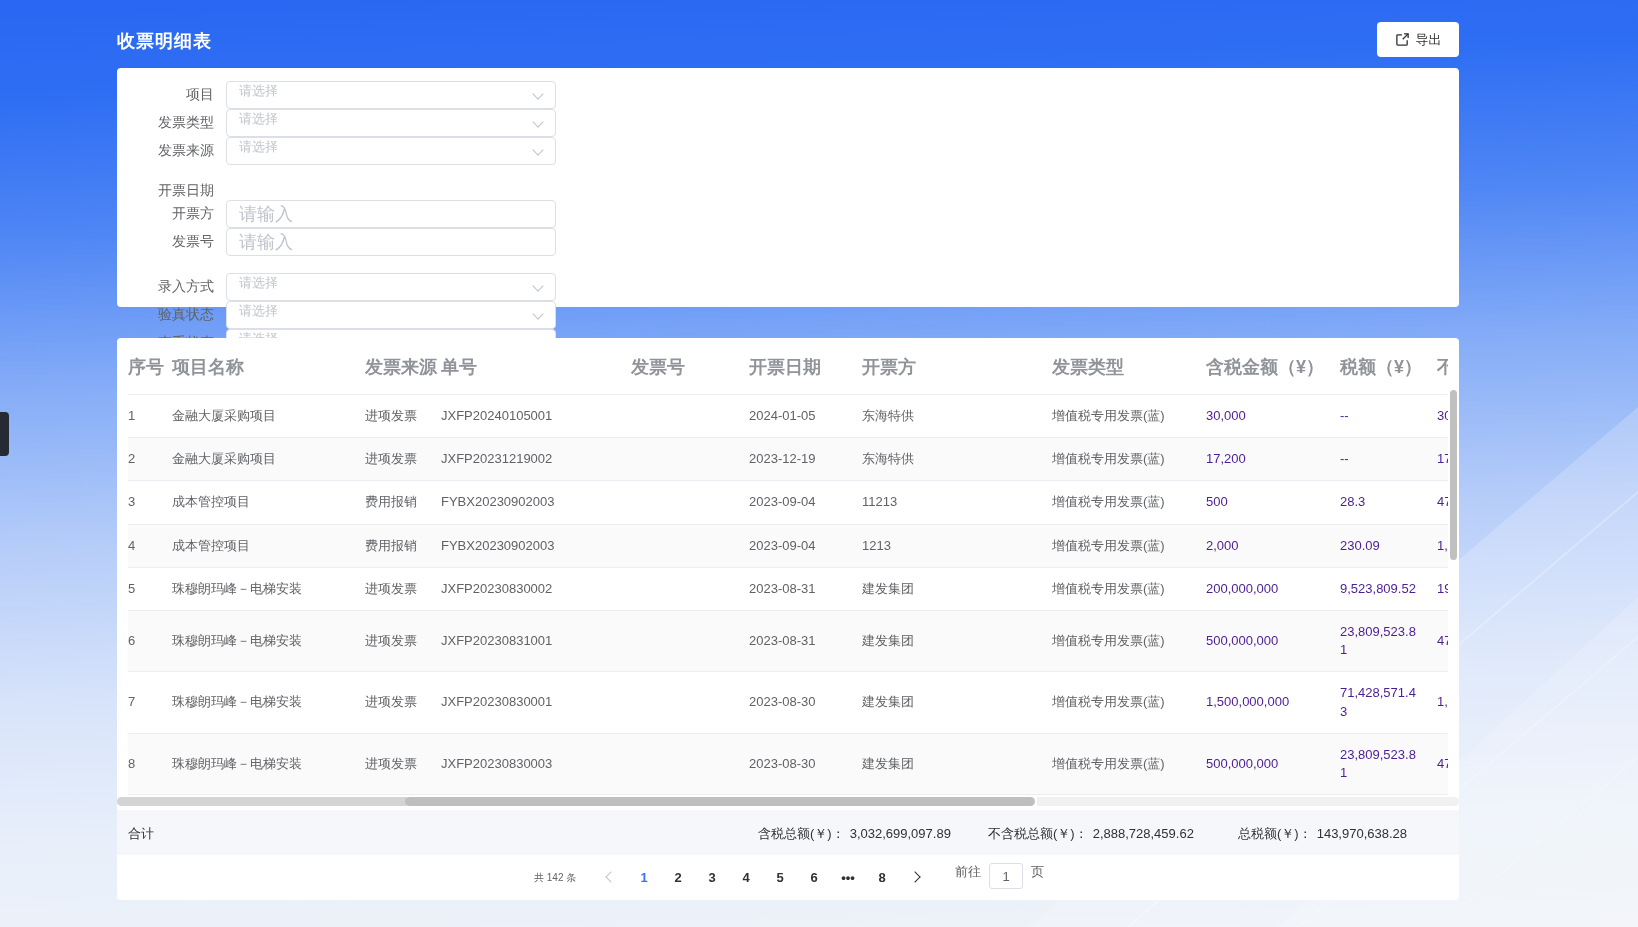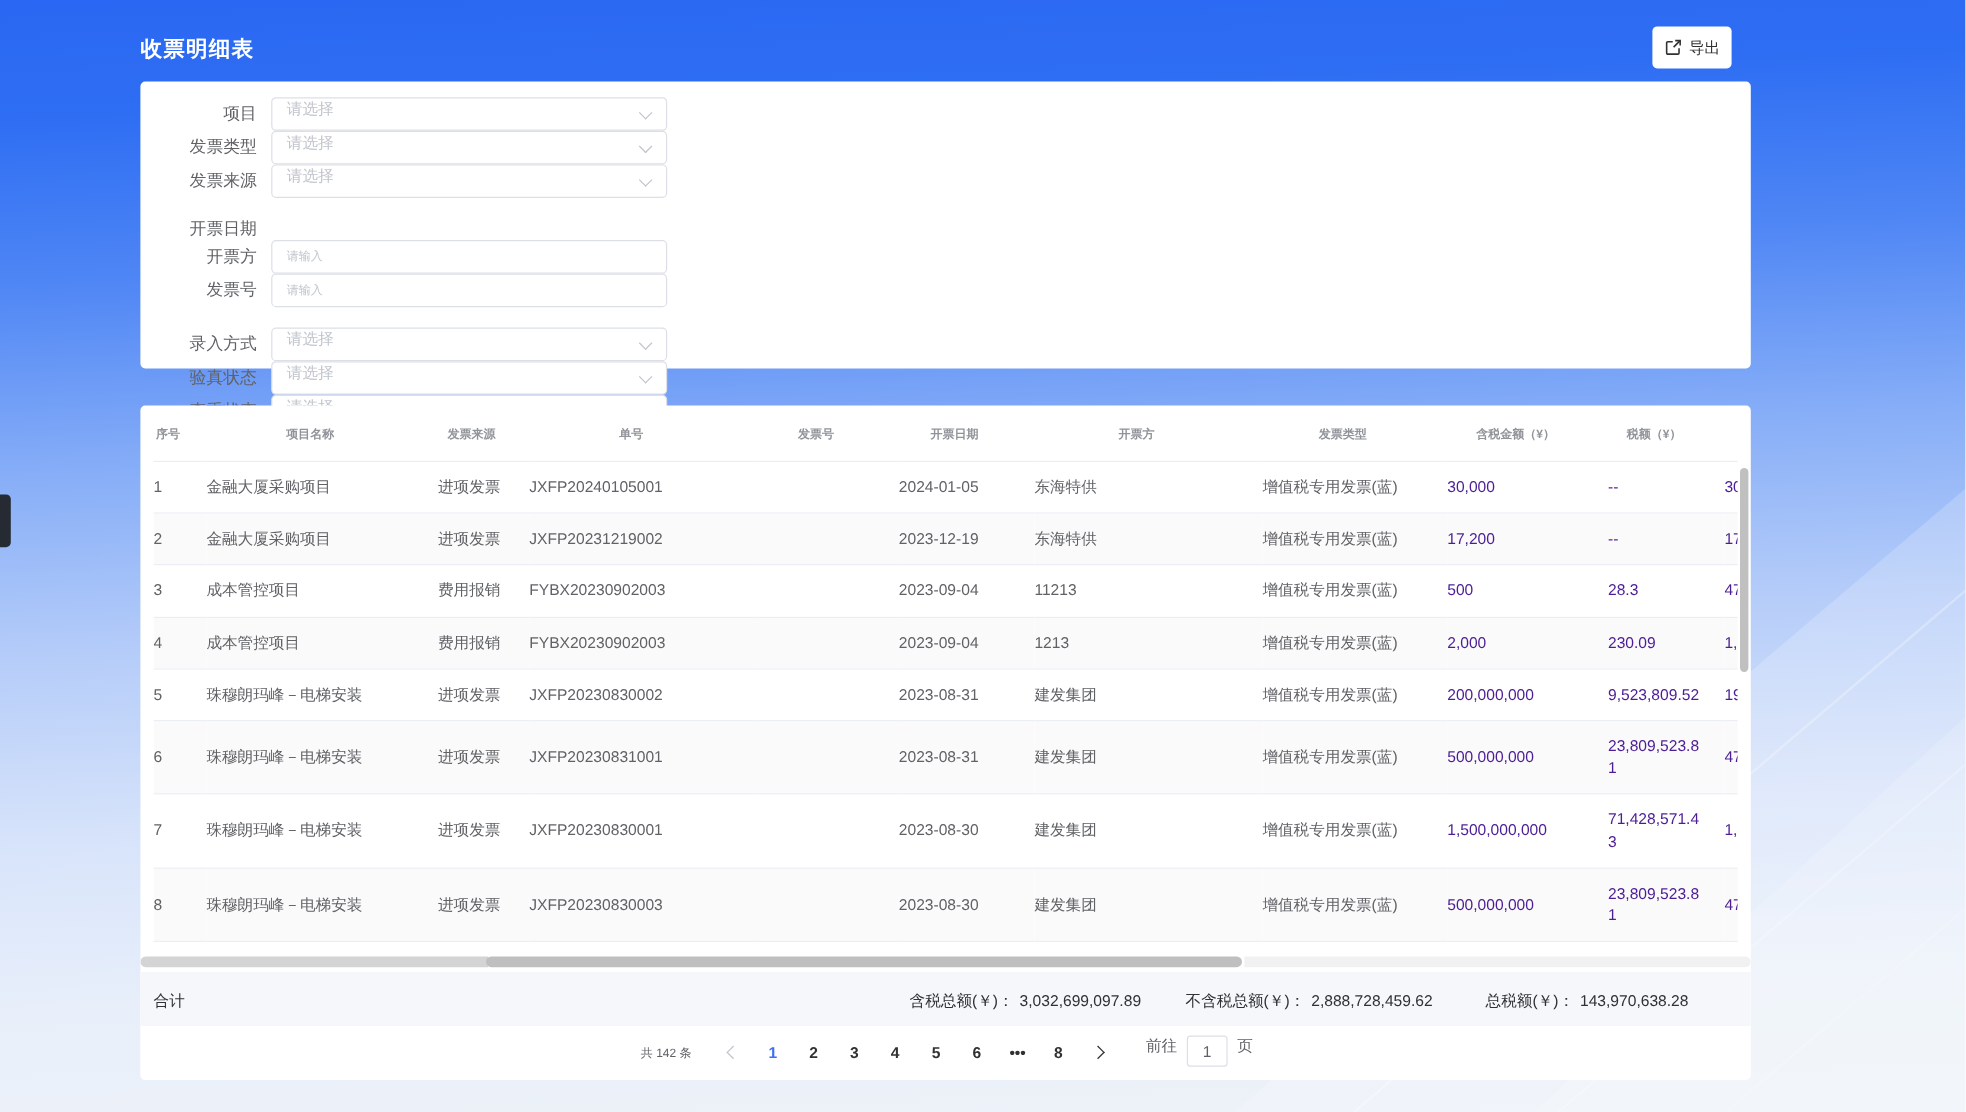--- a/index.html
+++ b/index.html
@@ -5,47 +5,47 @@
   * { margin:0; padding:0; box-sizing:border-box; }
   html,body { width:1638px; height:927px; }
   .root {
     position:relative; width:1638px; height:927px; overflow:hidden;
     background:linear-gradient(178deg,#2a67f2 0%, #2e6ef3 10%, #4f86f5 24%, #86adf7 40%, #b6cdf9 56%, #d8e4fa 72%, #e8effa 86%, #eef2f8 100%);
     font-family:"Liberation Sans","DejaVu Sans",sans-serif;
   }
   .bg-art { position:absolute; right:0; bottom:0; pointer-events:none; }
   
   .page-title { position:absolute; left:117px; top:29px; font-size:18px; font-weight:bold; color:#ffffff; letter-spacing:1px; }
-  .export-btn { position:absolute; left:1377px; top:22px; width:66px; height:35px; background:#fff; border-radius:4px;
+  .export-btn { position:absolute; left:1377px; top:22px; width:82px; height:35px; background:#fff; border-radius:4px;
     display:flex; align-items:center; justify-content:center; gap:6px; font-size:13px; color:#303133; cursor:pointer; }
   
   .search-card { position:absolute; left:117px; top:68px; width:1342px; height:239px; background:#fff; border-radius:4px; padding-top:13px; }
   .frow { display:flex; margin-bottom:17px;flex-direction:column; }
   .ffield { display:flex; align-items:center; width:439px; margin-right:4px; }
   .flabel { width:97px; text-align:right; font-size:14px; color:#606266; margin-right:12px; flex:none; }
   .fctrl { position:relative; width:330px; height:28px; border:1px solid #dcdfe6; border-radius:4px; background:#fff;
     display:flex; align-items:flex-start; font-size:13px; }
-  .fctrl input { border:none; outline:none; width:100%; height:100%; padding:0 12px; font-size:10px; color:#606266;
+  .fctrl input { border:none; outline:none; width:100%; height:100%; padding:0 12px; font-size:18px; color:#606266;
     border-radius:4px; font-family:inherit; background:transparent; }
   .fctrl input::placeholder { color:#c0c4cc; }
   .ph { color:#c0c4cc; padding-left:12px; }
   .caret { position:absolute; right:13px; top:8px; width:8px; height:8px;
     border-right:1.4px solid #c0c4cc; border-bottom:1.4px solid #c0c4cc; transform:rotate(45deg); }
   .cal-icon { margin-left:10px; flex:none; display:flex; }
   .dr-ph { flex:1; text-align:center; color:#c0c4cc; }
   .dr-sep { color:#303133; flex:none; font-size:13px; }
   .btn-row { display:flex; align-items:center; height:29px; }
   .search-btn { margin-left:17px; width:199px; height:29px; background:#3D6FF2; border:none; border-radius:4px;
     color:#fff; font-size:11px; cursor:pointer; font-family:inherit; letter-spacing:2px; }
   .clear-link { margin-left:24px; color:#3D6FF2; font-size:13px; cursor:pointer;font-family:Liberation Serif, serif; }
   
   .table-card { position:absolute; left:117px; top:338px; width:1342px; height:562px; background:#fff; border-radius:4px; overflow:hidden; }
   .table-wrap { padding-left:11px; width:1331px; overflow:hidden; }
   table { border-collapse:collapse; table-layout:fixed; width:1429px; }
-  th { text-align:center; font-size:10px; font-weight:600; color:#909399; padding:17px 20px 15px 0; border-bottom:1px solid #ebeef5; white-space:nowrap; overflow:hidden;margin-left:36px; }
+  th { text-align:left; font-size:18px; font-weight:600; color:#909399; padding:17px 20px 15px 0; border-bottom:1px solid #ebeef5; white-space:nowrap; overflow:hidden;margin-left:36px; }
   td { font-size:13px; color:#606266; padding:12px 20px 12px 0; border-bottom:1px solid #ebeef5; vertical-align:middle; line-height:1.4; overflow:hidden; }
   td.c10 { padding-right:14px; }
   tbody tr:nth-child(even) { background:#fafafa; }
   .amt { color:#4c1d95; }
   .wrapnum { word-break:break-all; }
   .nowrap { white-space:nowrap; }
   
   .h-scrollbar { position:absolute; left:0; top:459px; height:10px; width:1342px; }
   .hs-a { position:absolute; left:0; top:0; width:290px; height:9px; background:#d4d4d4; border-radius:5px 0 0 5px; }
   .hs-b { position:absolute; left:288px; top:0; width:630px; height:9px; background:#bfbfbf; border-radius:5px; }

